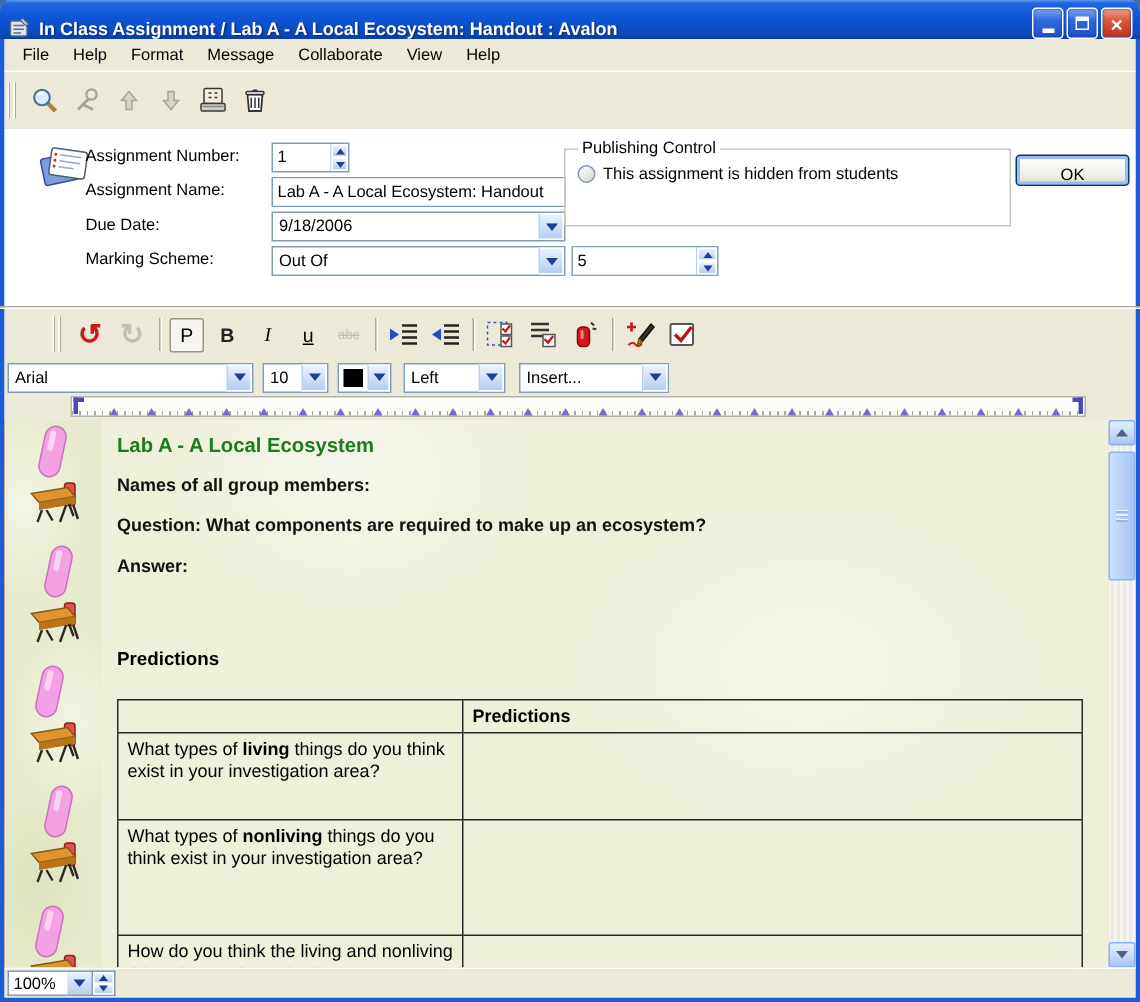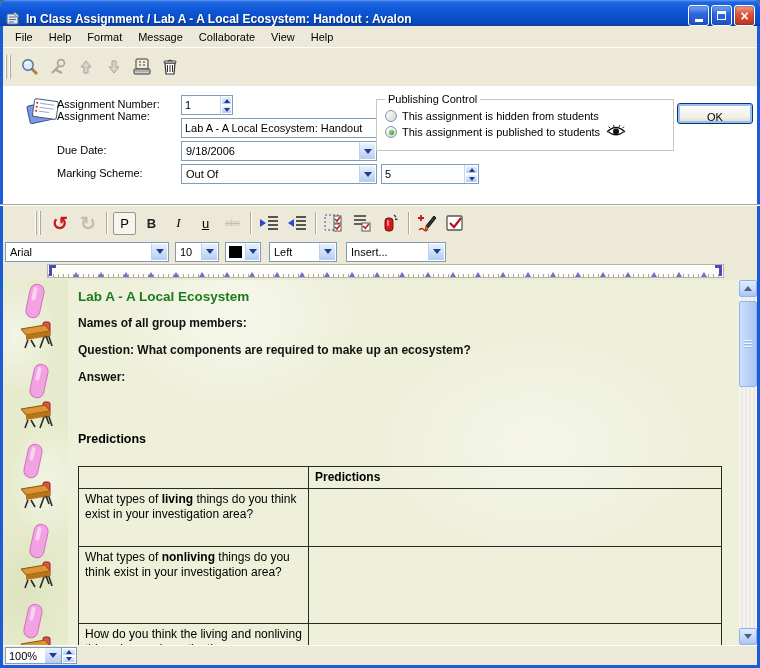--- a/index.html
+++ b/index.html
@@ -242,21 +242,21 @@
 
     <span class="flabel" style="top:12px">Assignment Number:</span>
     <div class="field" style="left:178px;top:9px;width:52px">
       <input type="text" value="1" style="">
       <span class="spin">
           <b class="up"></b>
           <b class="dn"></b>
         </span>
     </div>
 
-    <span class="flabel" style="top:24px">Assignment Name:</span>
+    <span class="flabel" style="top:35px">Assignment Name:</span>
     <div class="field" style="left:178px;top:32px;width:196px">
       <input type="text" value="Lab A - A Local Ecosystem: Handout" style="">
     </div>
 
     <span class="flabel" style="top:58px">Due Date:</span>
     <div class="field" style="left:178px;top:55px;width:196px">
       <span class="combo-text">9/18/2006</span>
       <span class="combo-btn"></span>
     </div>
 
@@ -271,29 +271,20 @@
           <b class="up"></b>
           <b class="dn"></b>
         </span>
     </div>
 
     <fieldset class="pub">
       <legend>Publishing Control</legend>
       <div class="radio-row">
         <span class="radio"></span>
         <span>This assignment is hidden from students</span>
-      </div>
-      <div class="radio-row">
-        <span class="radio sel"></span>
-        <span>This assignment is published to students</span>
-        <span class="ic" style="margin-left:6px">
-          <svg class="glyph" width="20" height="13">
-              <use href="#sym-eye"></use>
-            </svg>
-        </span>
       </div>
     </fieldset>
 
     <div class="okbtn">
       <span>OK</span>
     </div>
   </div>
 
   <div class="hsep"></div>
 

